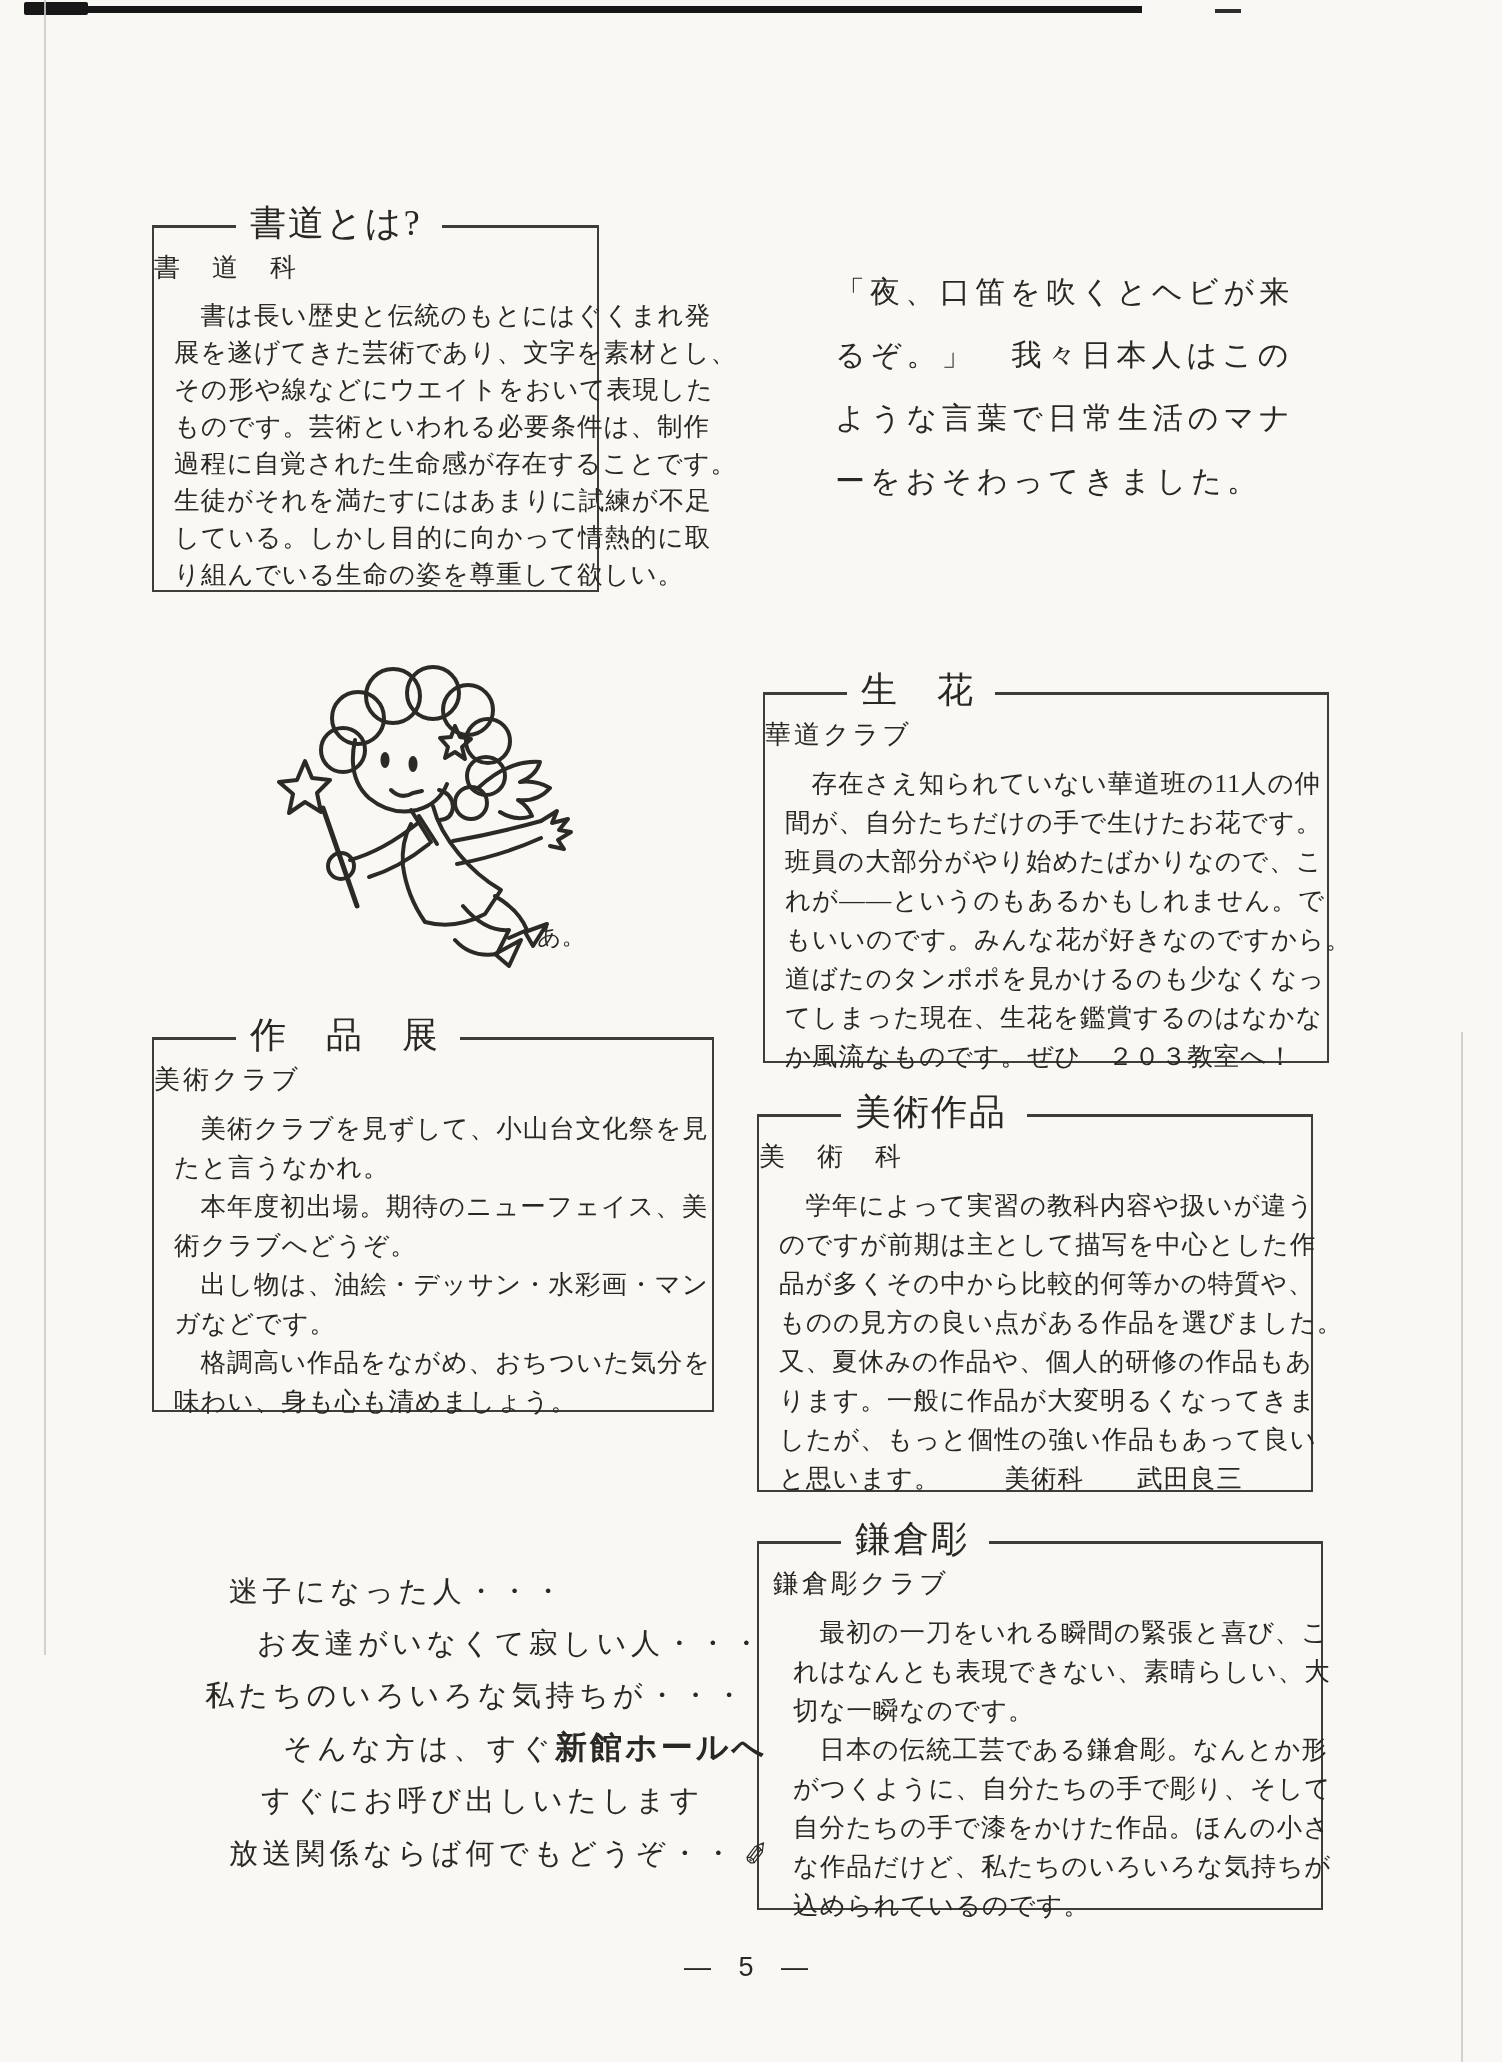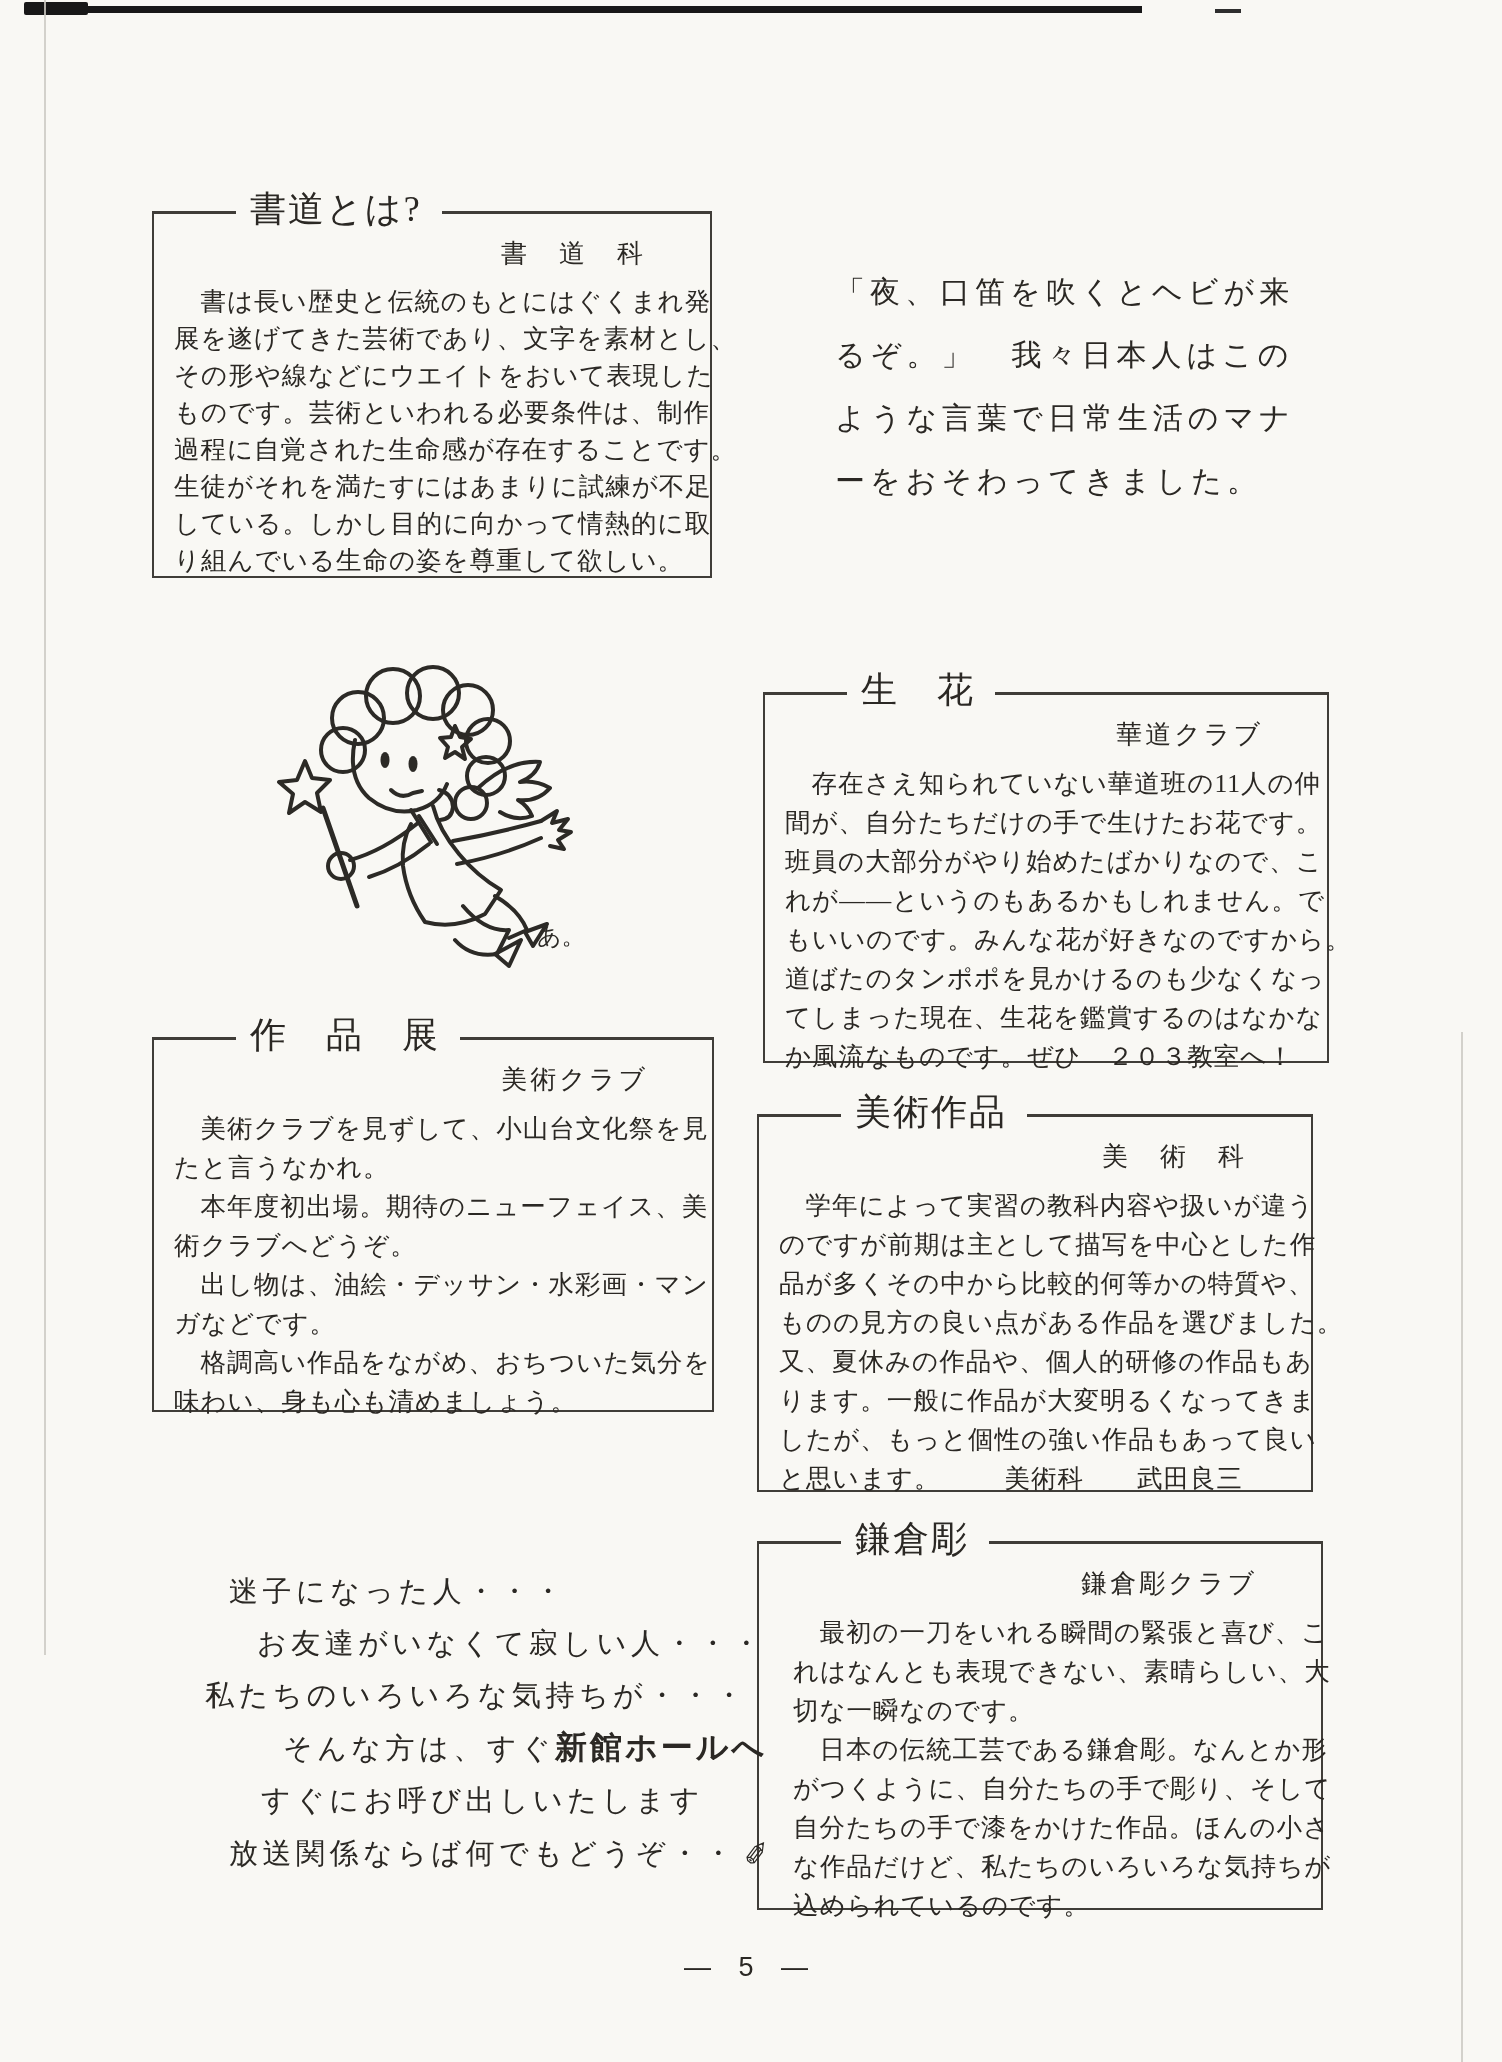--- a/index.html
+++ b/index.html
@@ -16,21 +16,21 @@
   
   .box { position:absolute; border:2px solid #403d38; border-top:none; }
   .box-header { position:absolute; left:-2px; right:-2px; top:0; height:0;
     display:flex; align-items:center; }
   .hl { height:3px; background:#403d38; }
   .hl-left { width:84px; }
   .hl-right { flex:1; }
   .box-title { font-size:36px; font-weight:normal; line-height:1;
     letter-spacing:2px; white-space:nowrap; padding:0 20px 0 14px;
     transform:translateY(-3px); }
-  .box-sub { text-align:right; padding:24px 64px 0 0; font-size:26px;
+  .box-sub { text-align:left; padding:24px 64px 0 0; font-size:26px;
     letter-spacing:3px; white-space:nowrap; }
   .box-body { padding:12px 10px 0 20px; font-size:25.5px; letter-spacing:1px; }
   .tl { display:block; white-space:nowrap; line-height:39px; }
   .lh37 .tl { line-height:37px; }
   .tl-flex { display:flex; justify-content:space-between; line-height:39px;
     white-space:nowrap; padding-right:58px; }
 
   
   .quote { position:absolute; left:835px; top:272px; font-size:30px;
     letter-spacing:5px; }
@@ -66,21 +66,21 @@
 <body>
 
 <div class="page">
 
   <div class="artifact" style="left:24px;top:6px;width:1118px;height:7px;background:#181818;"></div>
   <div class="artifact" style="left:24px;top:2px;width:64px;height:13px;background:#181818;border-radius:2px;"></div>
   <div class="artifact" style="left:1215px;top:9px;width:26px;height:4px;background:#2e2e2e;"></div>
   <div class="artifact faint-v" style="left:44px;top:0;width:2px;height:1655px;"></div>
   <div class="artifact faint-v" style="left:1461px;top:1032px;width:2px;height:1030px;"></div>
 
-  <section class="box" style="left:152px;top:212px;width:560px;height:366px;">
+  <section class="box" style="left:152px;top:226px;width:447px;height:366px;">
     <div class="box-header">
       <span class="hl hl-left"></span>
       <h2 class="box-title">書道とは?</h2>
       <span class="hl hl-right"></span>
     </div>
     <div class="box-sub">書　道　科</div>
     <div class="box-body lh37">
       <div class="tl">　書は長い歴史と伝統のもとにはぐくまれ発</div>
       <div class="tl">展を遂げてきた芸術であり、文字を素材とし、</div>
       <div class="tl">その形や線などにウエイトをおいて表現した</div>

